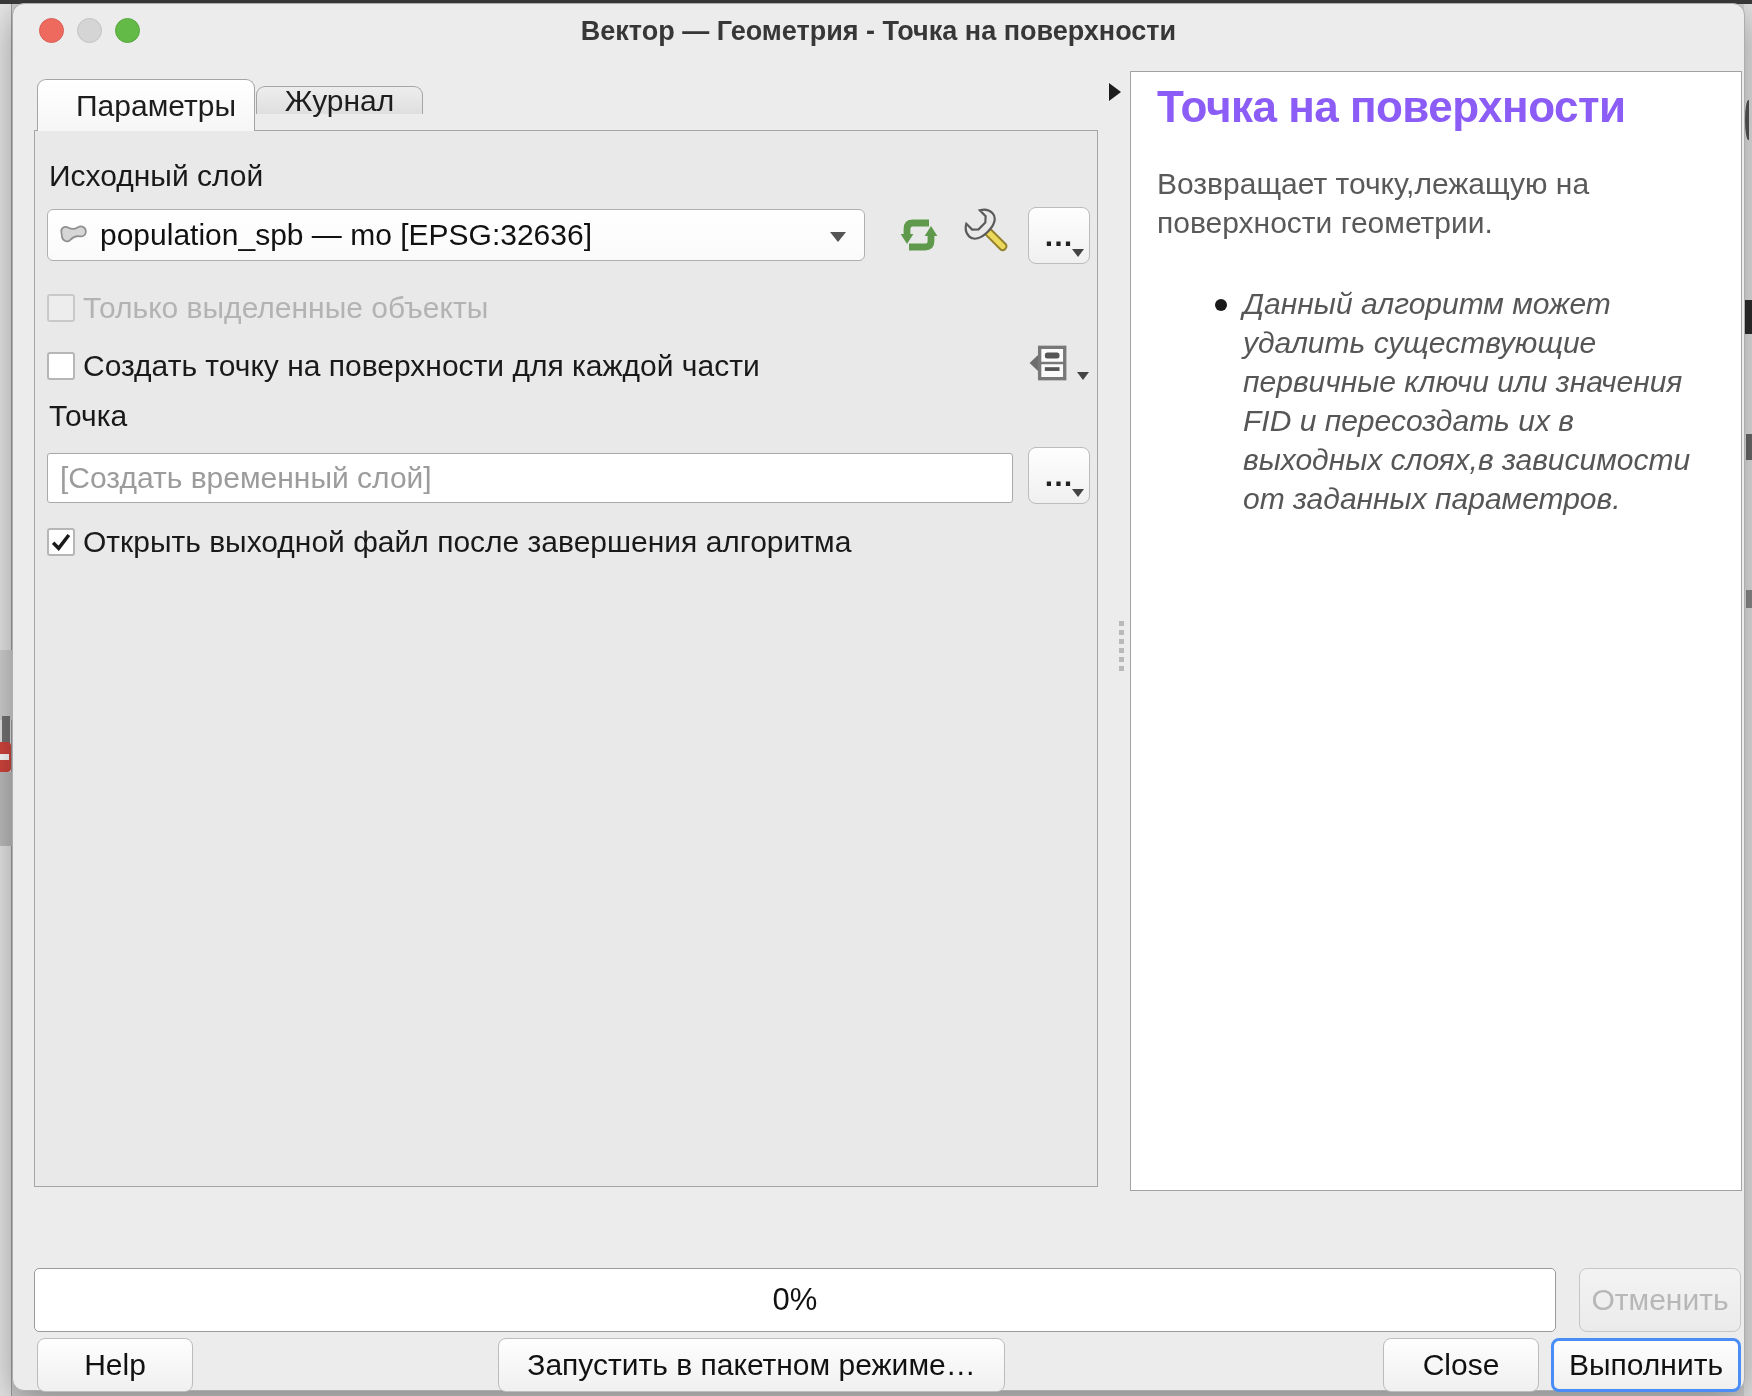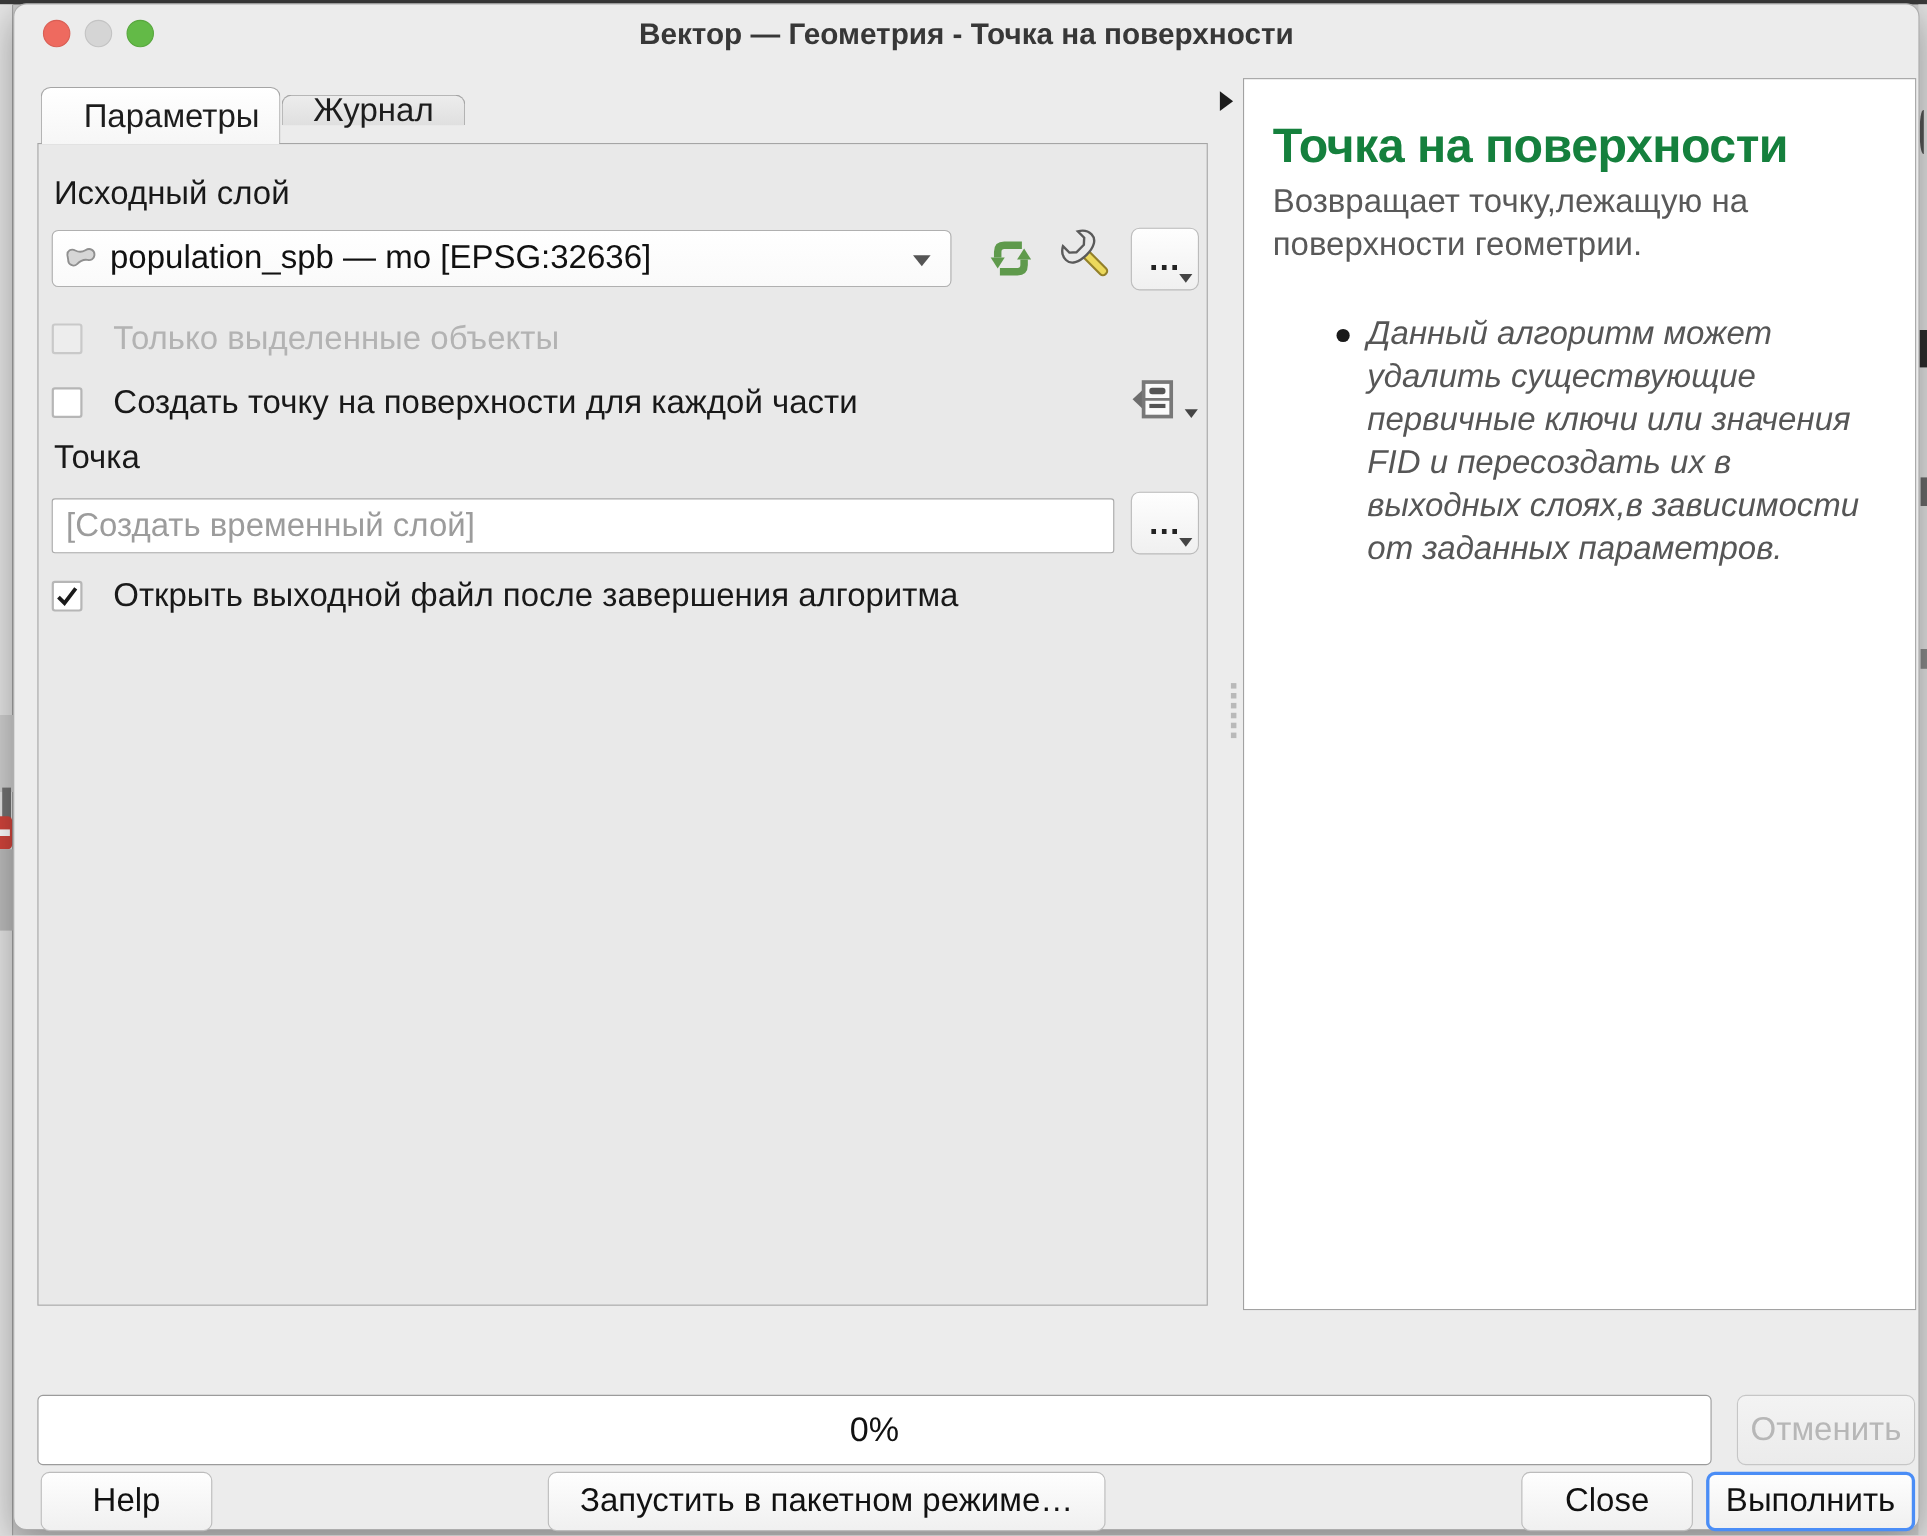--- a/index.html
+++ b/index.html
@@ -50,21 +50,21 @@
   .combo .geom-icon { margin-left:10px; display:flex; }
   .combo .combo-text { margin-left:8px; font-size:30px; color:#111; white-space:nowrap; }
   .combo .arrow-down { position:absolute; right:18px; top:22px; width:0; height:0;
                        border-left:8px solid transparent; border-right:8px solid transparent; border-top:10px solid #555; }
   .tool-icon { position:absolute; }
   .browse-btn { position:absolute; width:62px; height:57px; background:linear-gradient(#fefefe,#f0f0f0);
                 border:1px solid #bcbcbc; border-radius:8px; font-size:30px; font-weight:700; color:#222;
                 display:flex; align-items:center; justify-content:center; letter-spacing:1px; }
   .browse-btn .mini-arrow { position:absolute; right:5px; bottom:6px; width:0; height:0;
                 border-left:6px solid transparent; border-right:6px solid transparent; border-top:8px solid #444; }
-  .checkbox-row { position:absolute; display:flex; align-items:center; gap:28px; }
+  .checkbox-row { position:absolute; display:flex; align-items:center; gap:8px; }
   .checkbox { width:28px; height:28px; background:#ffffff; border:2px solid #b6b6b6; border-radius:3px;
               display:flex; align-items:center; justify-content:center; flex:0 0 auto; }
   .checkbox.disabled { background:#ededed; border-color:#c9c9c9; }
   .cb-label { font-size:30px; color:#191919; white-space:nowrap; }
   .cb-label.disabled { color:#b3b3b3; }
   .text-input { position:absolute; left:12px; top:322px; width:966px; height:50px; background:#fff;
                 border:1px solid #a9a9a9; border-radius:3px; font-size:30px; padding:0 12px;
                 font-family:"Liberation Sans","DejaVu Sans",sans-serif; color:#333; }
   .text-input::placeholder { color:#9c9c9c; opacity:1; }
   .override-btn { position:absolute; left:990px; top:205px; width:64px; height:54px; background:transparent; display:flex; align-items:center; }
@@ -73,21 +73,21 @@
 
   
   .collapse-arrow { position:absolute; left:1096px; top:79px; width:0; height:0;
                     border-top:9px solid transparent; border-bottom:9px solid transparent; border-left:12px solid #1c1c1c; }
   .splitter { position:absolute; left:1106px; top:617px; display:flex; flex-direction:column; gap:4px; }
   .splitter i { width:5px; height:5px; background:#b9b9b9; display:block; }
 
   
   .help-panel { position:absolute; left:1117px; top:67px; width:612px; height:1120px;
                 background:#ffffff; border:1px solid #a2a2a2; overflow:hidden; }
-  .help-title { position:absolute; left:26px; top:36px; font-size:44px; font-weight:700; color:#15803d; letter-spacing:-0.5px; }
+  .help-title { position:absolute; left:26px; top:10px; font-size:44px; font-weight:700; color:#8b5cf6; letter-spacing:-0.5px; }
   .help-desc { position:absolute; left:26px; top:92px; width:524px; font-size:30px; line-height:39px; color:#595959; }
   .help-bullet { position:absolute; left:84px; top:212px; width:500px; display:flex; }
   .help-bullet .dot { width:12px; height:12px; border-radius:50%; background:#1a1a1a; margin-top:15px; flex:0 0 auto; }
   .help-bullet .bullet-text { margin-left:16px; width:474px; font-size:30px; line-height:39px; font-style:italic; color:#565656; }
 
   
   .progressbar { position:absolute; left:21px; top:1264px; width:1522px; height:64px; background:#ffffff;
                  border:1px solid #9b9b9b; border-radius:5px; display:flex; align-items:center; justify-content:center;
                  font-size:31px; color:#111; }
   .btn { position:absolute; height:54px; background:linear-gradient(#fefefe,#f0f0f0); border:1px solid #bcbcbc;

